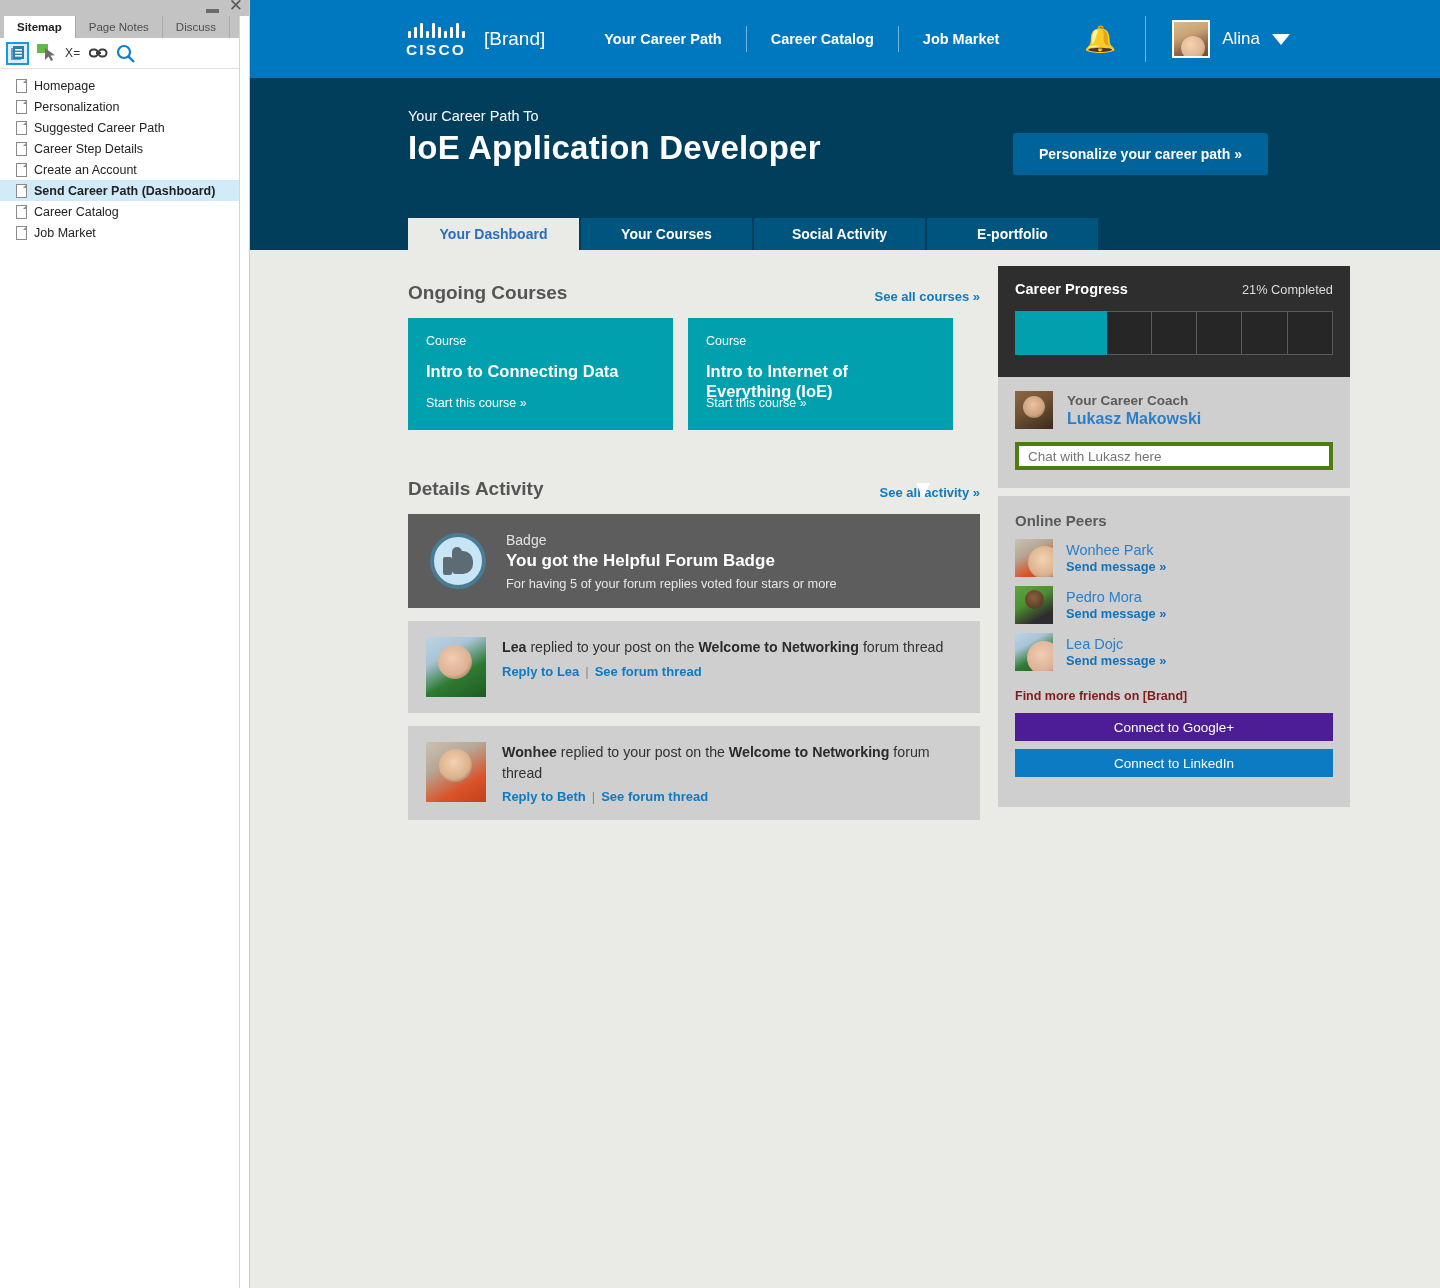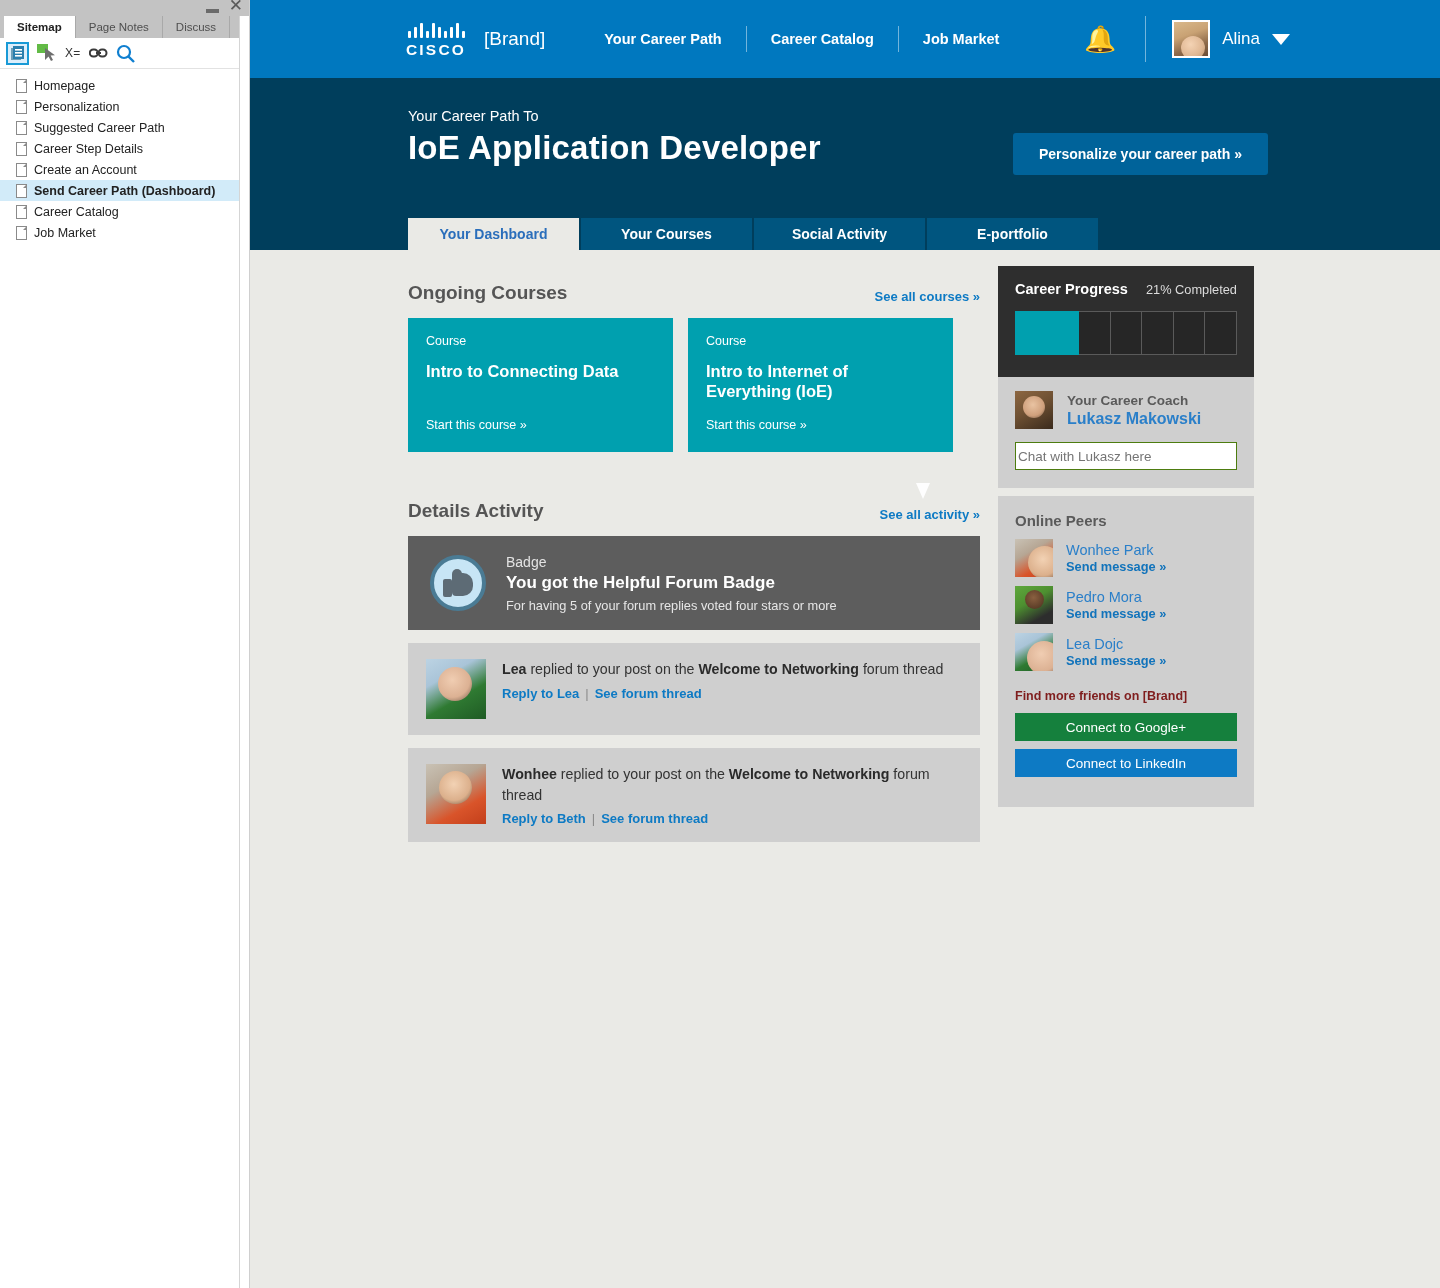--- a/index.html
+++ b/index.html
@@ -119,29 +119,29 @@
   .tab {
     width: 173px; height: 32px; background:#00557f; color:#fff;
     font-size: 14px; font-weight:bold; display:flex; align-items:center; justify-content:center;
     border-right: 2px solid #003e5c; cursor:pointer;
   }
   .tab.active { background:#eaeae6; color:#2a6ebb; }
 
   
   .body-wrap { display:flex; padding-left: 158px; }
   .col-main { width: 572px; padding-top: 32px; }
-  .col-side { width: 256px; margin-left: 18px; padding-top: 16px; }
+  .col-side { width: 352px; margin-left: 18px; padding-top: 16px; }
 
   .sec-head { display:flex; align-items:flex-end; justify-content:space-between; margin-bottom: 14px; }
   .sec-title { font-size: 19px; font-weight: bold; color:#555555; }
   .sec-link { font-size: 13px; font-weight:bold; color:#0d7ac4; text-decoration:none; }
 
   .course-row { display:flex; gap: 15px; }
   .course-card {
-    width: 265px; height: 134px; background:#00a0af; color:#fff; padding: 16px 18px;
+    width: 265px; height: 112px; background:#00a0af; color:#fff; padding: 16px 18px;
     position:relative; cursor:pointer;
   }
   .course-kicker { font-size: 12.5px; font-weight: 400; }
   .course-name { font-size: 16.5px; font-weight: bold; margin-top: 13px; line-height: 1.22; }
   .course-cta { position:absolute; left:18px; bottom: 20px; font-size: 12.5px; color:#fff; text-decoration:none;}
 
   .activity-section { margin-top: 48px; }
 
   .act-badge {
     background:#5d5d5d; height: 94px; display:flex; align-items:center; padding: 0 22px; gap: 20px;
@@ -185,36 +185,36 @@
   .panel-coach { background:#cfcfcf; padding: 14px 17px 18px 17px; }
   .coach-row { display:flex; gap: 14px; align-items:center; }
   .coach-av {
     width: 38px; height: 38px; flex:0 0 auto;
     background: linear-gradient(150deg,#8d6742 0%, #6f5133 45%, #3a2a1c 100%); position:relative; overflow:hidden;
   }
   .coach-av:after{content:"";position:absolute;left:8px;top:5px;width:22px;height:22px;border-radius:50%;background:radial-gradient(circle at 45% 40%,#e9c3a2 0%,#cfa07c 60%,#2a1e14 120%);}
   .coach-lbl { font-size: 13.5px; font-weight:bold; color:#5a5a5a; }
   .coach-name { font-size: 16px; font-weight:bold; color:#2a7fc9; margin-top:2px;}
   .chat-input {
-    display:block; width: 100%; margin-top: 13px; height: 28px; background:#fff; border:1px solid #4d7c0f;
-    padding: 0 2px; font-size: 13.5px; color:#8b8b8b; font-family:"Liberation Sans",sans-serif;
+    display:block; width: 100%; margin-top: 13px; height: 28px; background:#fff; border:4px solid #4d7c0f;
+    padding: 0 9px; font-size: 13.5px; color:#8b8b8b; font-family:"Liberation Sans",sans-serif;
   }
 
   .panel-peers { background:#cfcfcf; margin-top: 8px; padding: 16px 17px 22px 17px; }
   .peers-title { font-size: 15px; font-weight:bold; color:#5a5a5a; margin-bottom: 10px;}
   .peer { display:flex; gap: 13px; align-items:center; margin-bottom: 9px; }
   .peer-av { width:38px; height:38px; flex:0 0 auto; }
   .peer-name { font-size: 14.5px; color:#2a7fc9; }
   .peer-msg { font-size: 12.8px; color:#1173bb; font-weight:bold; margin-top: 1px; text-decoration:none; display:block;}
   .find-more { font-size:12.5px; font-weight:bold; color:#7f1d1d; margin-top: 18px; margin-bottom: 10px; }
   .btn-social {
     display:block; width: 100%; height: 28px; color:#fff; font-size:13.5px; border:none;
     margin-bottom: 8px; cursor:pointer; font-family:"Liberation Sans",sans-serif;
   }
-  .btn-gplus { background:#15803d; }
+  .btn-gplus { background:#4c1d95; }
   .btn-li { background:#0d7ac4; }
 
   .cursor-artifact {
     position:absolute; left: 916px; top: 483px; width: 0; height: 0;
     border-left: 7px solid transparent; border-right: 7px solid transparent;
     border-top: 16px solid #ffffff; opacity:.95;
   }
 </style>
 </head>
 <body>

